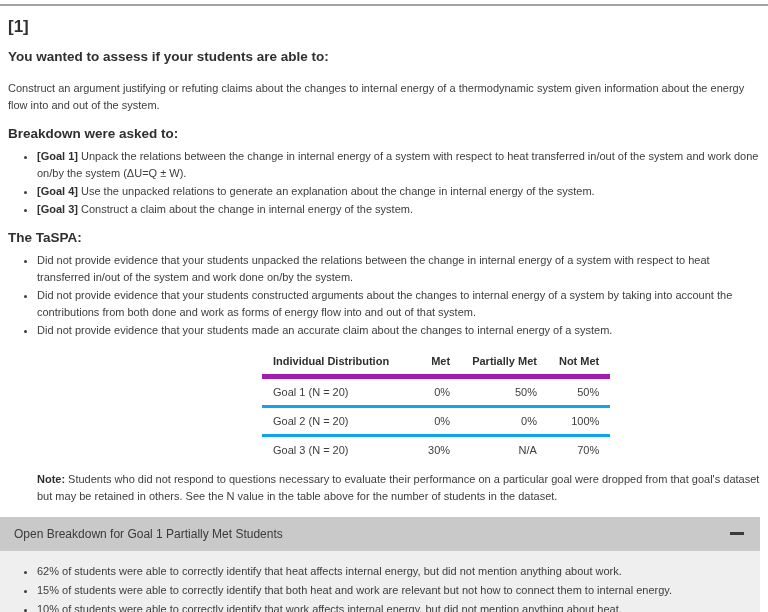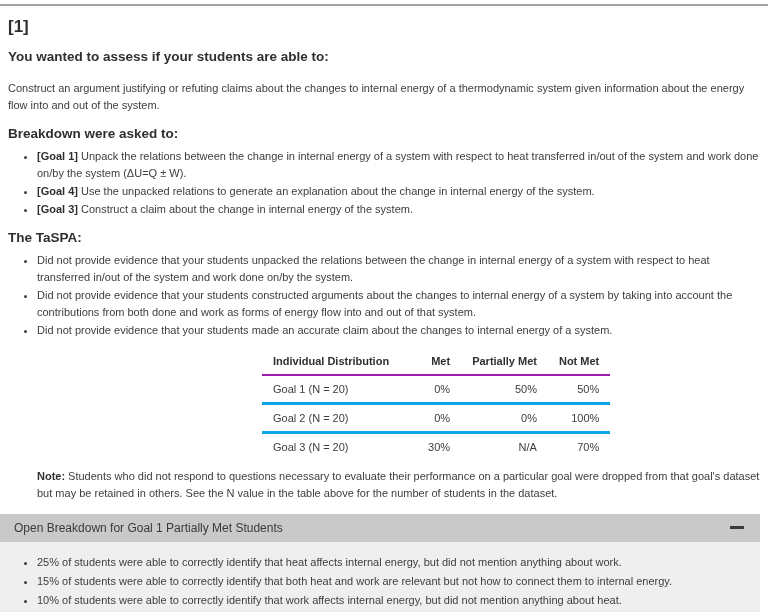--- a/index.html
+++ b/index.html
@@ -25,26 +25,26 @@
   ul { margin: 4px 0 8px 0; padding-left: 29px; }
   li { font-size: 11px; line-height: 1.55; margin: 1px 0; }
   li strong, .note strong { margin-right: 3px; color: #2f2f2f; }
   table {
     border-collapse: collapse; margin: 6px 0 8px 254px;
     font-size: 11px; color: #3d3d3d;
   }
   th, td { padding: 7px 11px; text-align: right; white-space: nowrap; }
   th { font-weight: bold; color: #2f2f2f; }
   th.left, td.left { text-align: left; padding-right: 28px; }
-  thead th { border-bottom: 2px solid #a21caf; }
+  thead th { border-bottom: 5px solid #a21caf; }
   tbody tr:not(:last-child) td { border-bottom: 3px solid #0ea5e9; }
   .note { font-size: 11px; line-height: 1.55; margin: 8px 0 12px 29px; }
   .accordion { margin: 10px 0 12px -8px; }
   .accordion-header {
-    background: #c9c9c9; height: 28px;
+    background: #c9c9c9; height: 34px;
     display: flex; align-items: center; justify-content: space-between;
     padding: 0 14px; cursor: pointer;
   }
   .accordion-title { font-size: 12px; color: #3a3a3a; }
   .collapse-icon {
     display: inline-block; width: 14px; height: 3px;
     background: #3a3a3a; flex: 0 0 auto; margin-right: 2px;
   }
   .accordion-body { background: #efefef; padding: 10px 14px 12px 14px; }
   .accordion-body ul { margin: 0; padding-left: 23px; }
@@ -109,20 +109,20 @@
 
   <p class="note"><strong>Note:</strong><span>Students who did not respond to questions necessary to evaluate their performance on a particular goal were dropped from that goal's dataset but may be retained in others. See the N value in the table above for the number of students in the dataset.</span></p>
 
   <div class="accordion">
     <div class="accordion-header">
       <span class="accordion-title">Open Breakdown for Goal 1 Partially Met Students</span>
       <span class="collapse-icon"></span>
     </div>
     <div class="accordion-body">
       <ul>
-        <li>25% of students were able to correctly identify that heat affects internal energy, but did not mention anything about work.</li>
+        <li>62% of students were able to correctly identify that heat affects internal energy, but did not mention anything about work.</li>
         <li>15% of students were able to correctly identify that both heat and work are relevant but not how to connect them to internal energy.</li>
         <li>10% of students were able to correctly identify that work affects internal energy, but did not mention anything about heat.</li>
       </ul>
     </div>
   </div>
 
 </div>
 
 </body></html>

